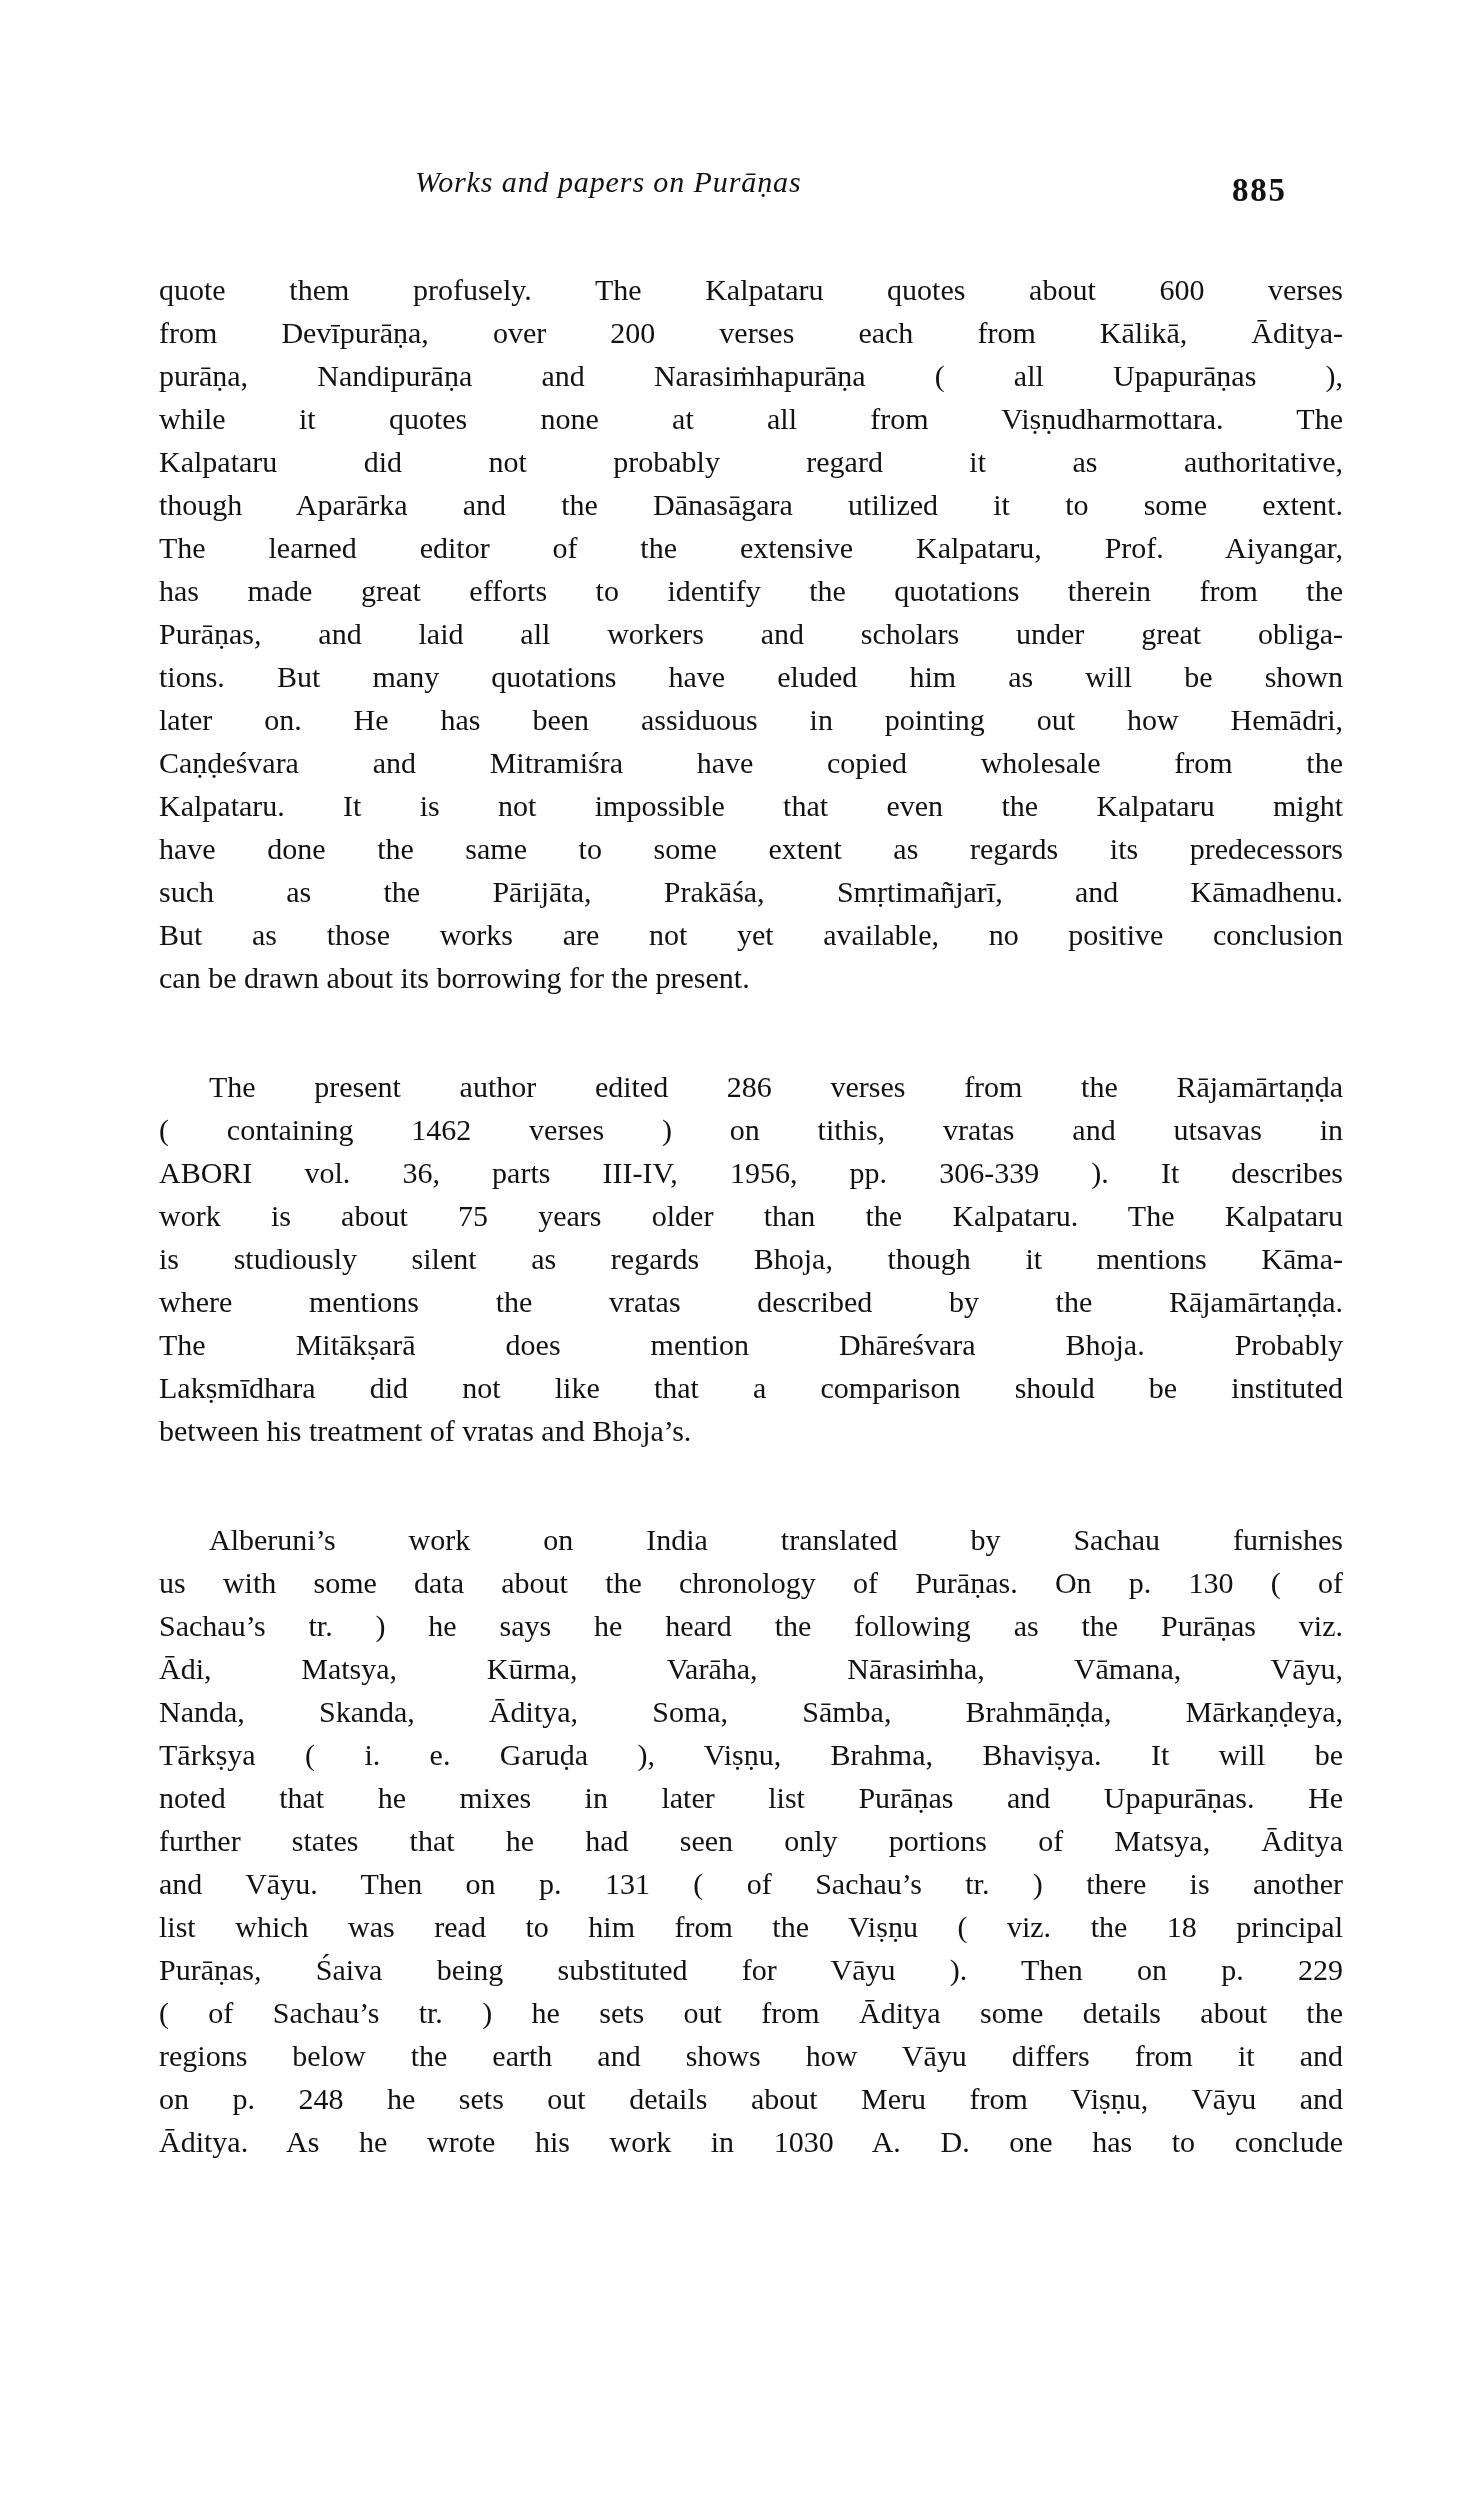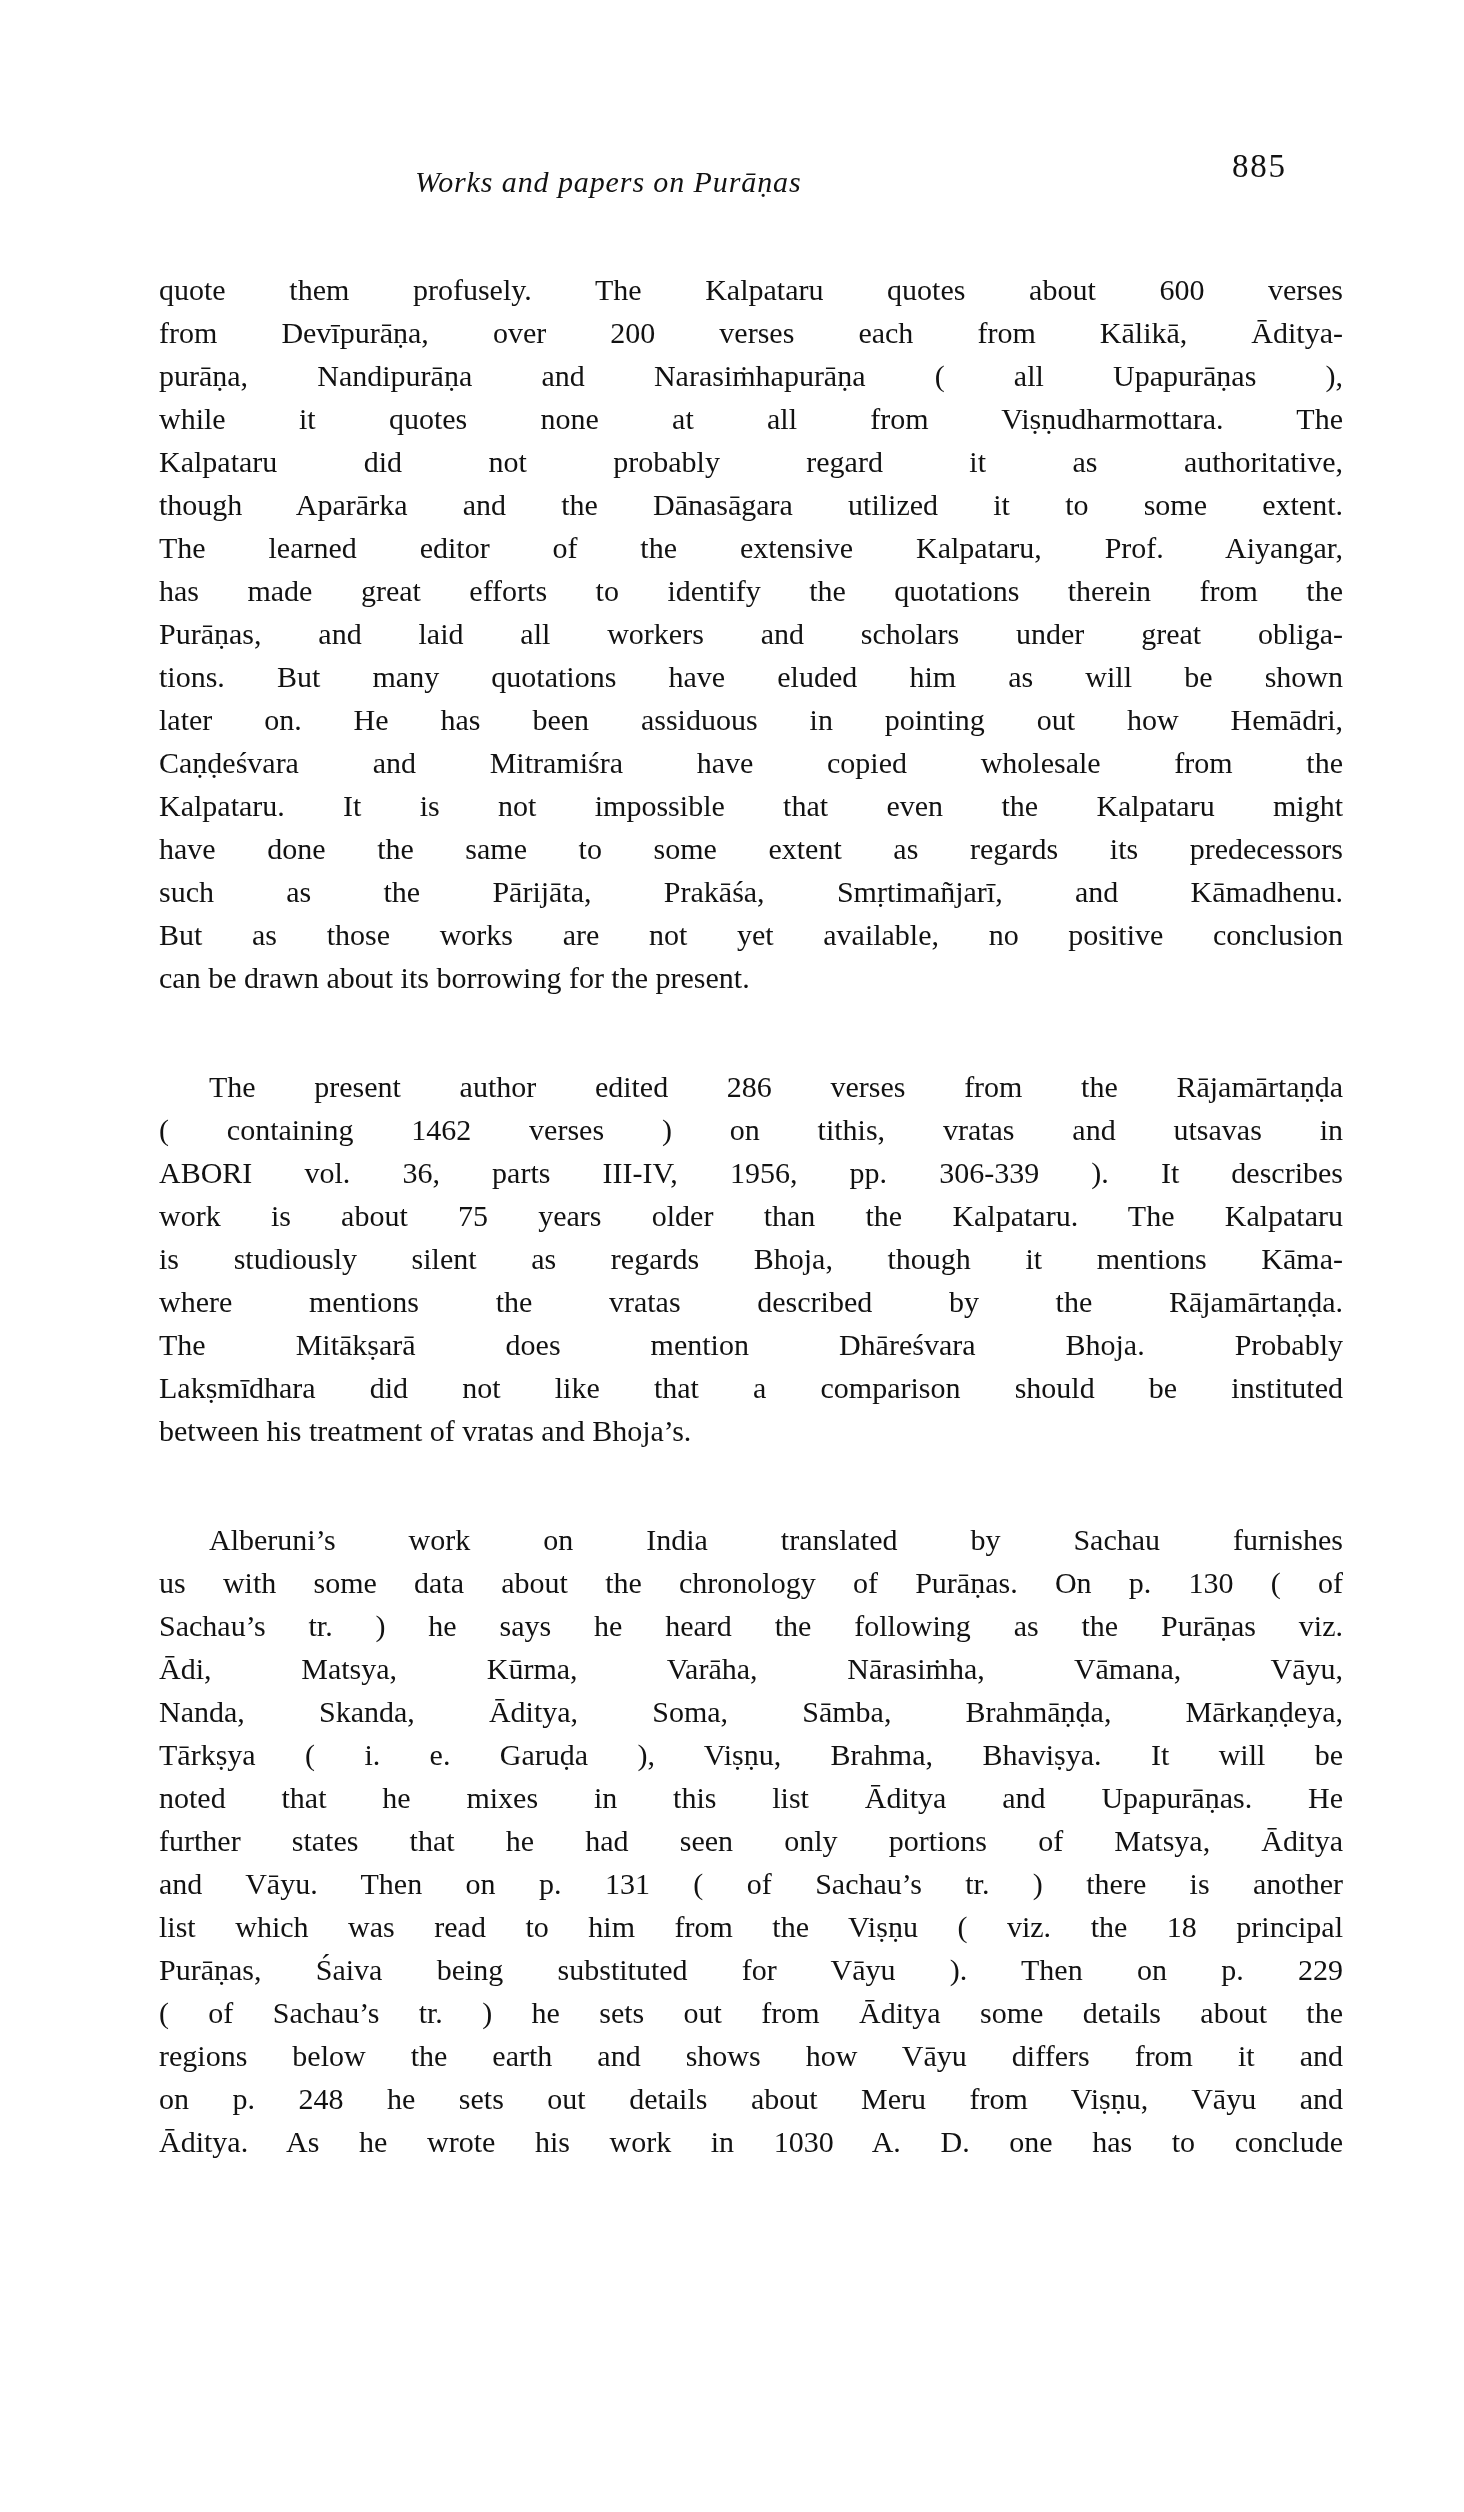--- a/index.html
+++ b/index.html
@@ -27,23 +27,23 @@
     left: 415px;
     top: 165px;
     font-style: italic;
     font-size: 30px;
     letter-spacing: 0.9px;
     white-space: nowrap;
   }
   .page-number {
     position: absolute;
     left: 1232px;
-    top: 148px;
+    top: 172px;
     font-size: 33px;
-    font-weight: normal;
+    font-weight: bold;
     letter-spacing: 1.8px;
   }
   .body-text {
     position: absolute;
     left: 155px;
     top: 264px;
     width: 1192px;
     font-size: 30px;
     line-height: 43px;
   }
@@ -95,21 +95,21 @@
         <div class="line">Lakṣmīdhara did not like that a comparison should be instituted</div>
         <div class="line last-left">between his treatment of vratas and Bhoja’s.</div>
       </div>
       <div class="para indent">
         <div class="line">Alberuni’s work on India translated by Sachau furnishes</div>
         <div class="line">us with some data about the chronology of Purāṇas. On p. 130 ( of</div>
         <div class="line">Sachau’s tr. ) he says he heard the following as the Purāṇas viz.</div>
         <div class="line">Ādi, Matsya, Kūrma, Varāha, Nārasiṁha, Vāmana, Vāyu,</div>
         <div class="line">Nanda, Skanda, Āditya, Soma, Sāmba, Brahmāṇḍa, Mārkaṇḍeya,</div>
         <div class="line">Tārkṣya ( i. e. Garuḍa ), Viṣṇu, Brahma, Bhaviṣya. It will be</div>
-        <div class="line">noted that he mixes in this list Āditya and Upapurāṇas. He</div>
+        <div class="line">noted that he mixes in later list Purāṇas and Upapurāṇas. He</div>
         <div class="line">further states that he had seen only portions of Matsya, Āditya</div>
         <div class="line">and Vāyu. Then on p. 131 ( of Sachau’s tr. ) there is another</div>
         <div class="line">list which was read to him from the Viṣṇu ( viz. the 18 principal</div>
         <div class="line">Purāṇas, Śaiva being substituted for Vāyu ). Then on p. 229</div>
         <div class="line">( of Sachau’s tr. ) he sets out from Āditya some details about the</div>
         <div class="line">regions below the earth and shows how Vāyu differs from it and</div>
         <div class="line">on p. 248 he sets out details about Meru from Viṣṇu, Vāyu and</div>
         <div class="line">Āditya. As he wrote his work in 1030 A. D. one has to conclude</div>
       </div>
     </main>

